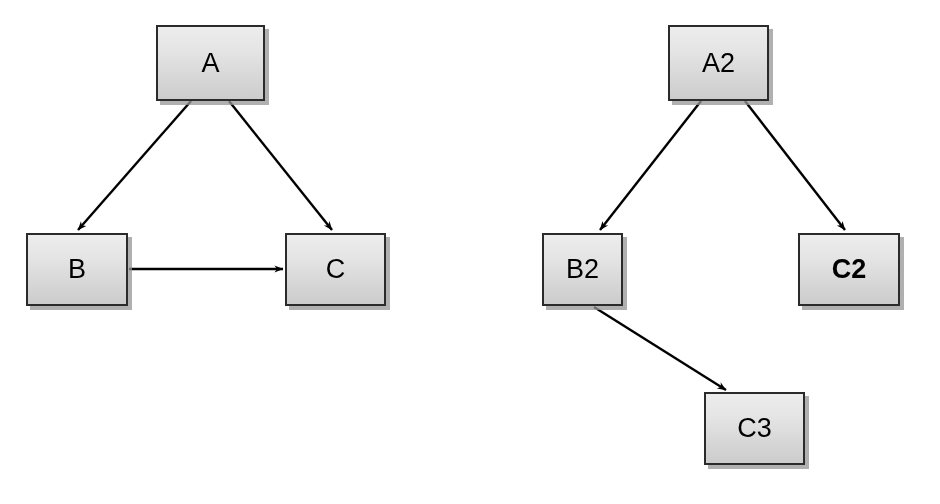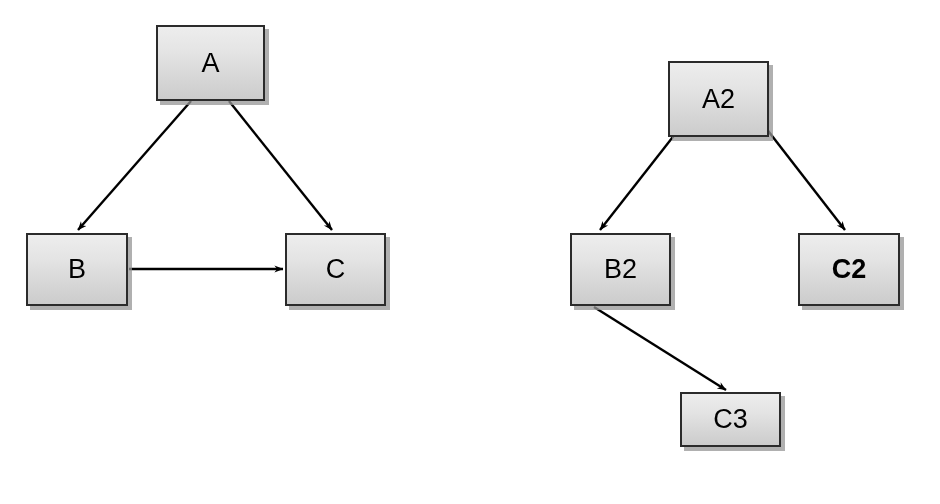--- a/index.html
+++ b/index.html
@@ -71,27 +71,27 @@
   <div id="nodes">
       <div class="node" style="left: 156px; top: 25px; width: 109px; height: 76px;">
         <span class="node-label">A</span>
       </div>
       <div class="node" style="left: 26px; top: 233px; width: 102px; height: 73px;">
         <span class="node-label">B</span>
       </div>
       <div class="node" style="left: 285px; top: 233px; width: 101px; height: 73px;">
         <span class="node-label">C</span>
       </div>
-      <div class="node" style="left: 668px; top: 25px; width: 101px; height: 76px; margin-top: 36px;">
+      <div class="node" style="left: 668px; top: 25px; width: 101px; height: 76px;">
         <span class="node-label">A2</span>
       </div>
-      <div class="node" style="left: 570px; top: 233px; width: 101px; height: 73px;">
+      <div class="node" style="left: 542px; top: 233px; width: 81px; height: 73px;">
         <span class="node-label">B2</span>
       </div>
       <div class="node" style="left: 798px; top: 233px; width: 102px; height: 73px; font-weight: bold;">
         <span class="node-label">C2</span>
       </div>
-      <div class="node" style="left: 680px; top: 392px; width: 101px; height: 55px;">
+      <div class="node" style="left: 704px; top: 392px; width: 101px; height: 73px;">
         <span class="node-label">C3</span>
       </div>
     </div>
 
 </div>
 
 </body></html>

